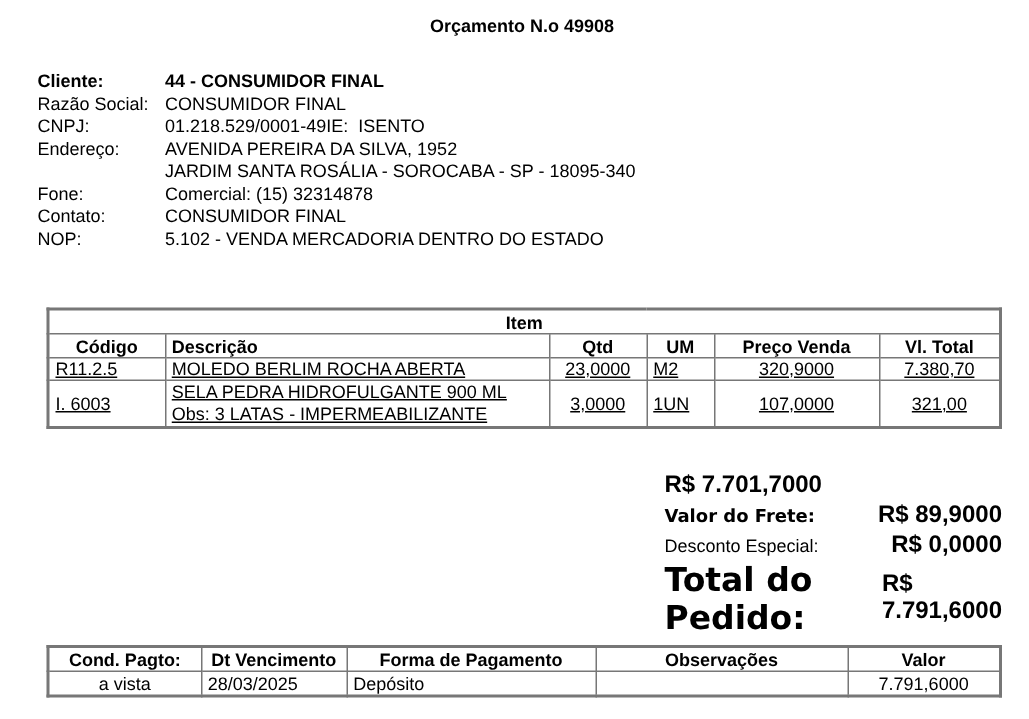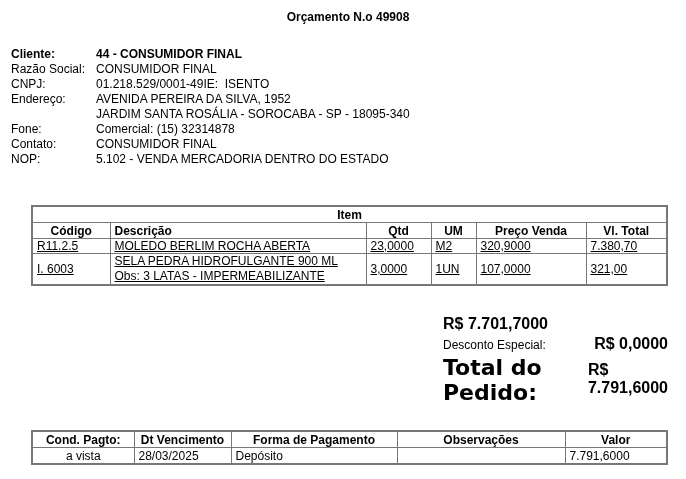--- a/index.html
+++ b/index.html
@@ -4,41 +4,41 @@
   <style>
     html, body { margin: 0; padding: 0; background: #ffffff; }
     body {
       width: 686px; height: 479px; position: relative; overflow: hidden;
       font-family: "Liberation Sans", sans-serif; font-size: 12px; color: #000;
     }
     .title {
       position: absolute; left: 0; top: 10px; width: 696px; text-align: center;
       font-weight: bold; font-size: 12px;
     }
-    .info { position: absolute; left: 11px; top: 47px; }
+    .info { position: absolute; left: 25px; top: 47px; }
     .info-row { display: flex; height: 15px; line-height: 15px; }
     .info-row .lbl { width: 85px; }
     .info-row.bold { font-weight: bold; }
     .ie { }
 
     table.grid {
       position: absolute; border-collapse: collapse; table-layout: fixed;
       border: 2px solid #777;
     }
     table.grid td, table.grid th {
       border: 1px solid #777; padding: 0 4px; font-size: 12px; line-height: 14px;
       white-space: nowrap; overflow: hidden;
     }
     table.grid th { font-weight: bold; }
     #items { left: 31px; top: 205px; width: 635px; }
     #items .cap th { text-align: center; height: 15px; }
     #items .hdr th { height: 15px; }
     #items td { height: 14px; text-decoration: underline; }
     .c { text-align: center; }
-    .r { text-align: left; }
+    .r { text-align: center; }
     .l { text-align: left; }
 
     .totals { position: absolute; left: 443px; top: 315px; width: 225px; }
     .t-row { display: flex; justify-content: space-between; align-items: baseline; }
     .t-row .tl { font-weight: bold; font-family: "DejaVu Sans", sans-serif; font-size: 12px; }
     .t-row .tv { font-weight: bold; font-size: 16px; }
     .t-row.n .tl { font-weight: normal; font-family: "Liberation Sans", sans-serif; }
     .t-row.big .tl { font-size: 22px; }
 
     #pay { left: 31px; top: 430px; width: 635px; }
@@ -126,20 +126,24 @@
     <td class="r">107,0000</td>
     <td class="r">321,00</td>
   </tr>
 </tbody>
   </table>
 
 <div class="totals">
   <div class="t-row" style="height:20px">
     <span class="tv">R$ 7.701,7000</span>
   </div>
+  <div class="t-row" style="height:20px">
+    <span class="tl">Valor do Frete:</span>
+    <span class="tv">R$ 89,9000</span>
+  </div>
   <div class="t-row n" style="height:20px">
     <span class="tl">Desconto Especial:</span>
     <span class="tv">R$ 0,0000</span>
   </div>
   <div class="t-row big" style="height:24px">
     <span class="tl">Total do Pedido:</span>
     <span class="tv">R$ 7.791,6000</span>
   </div>
 </div>
 

